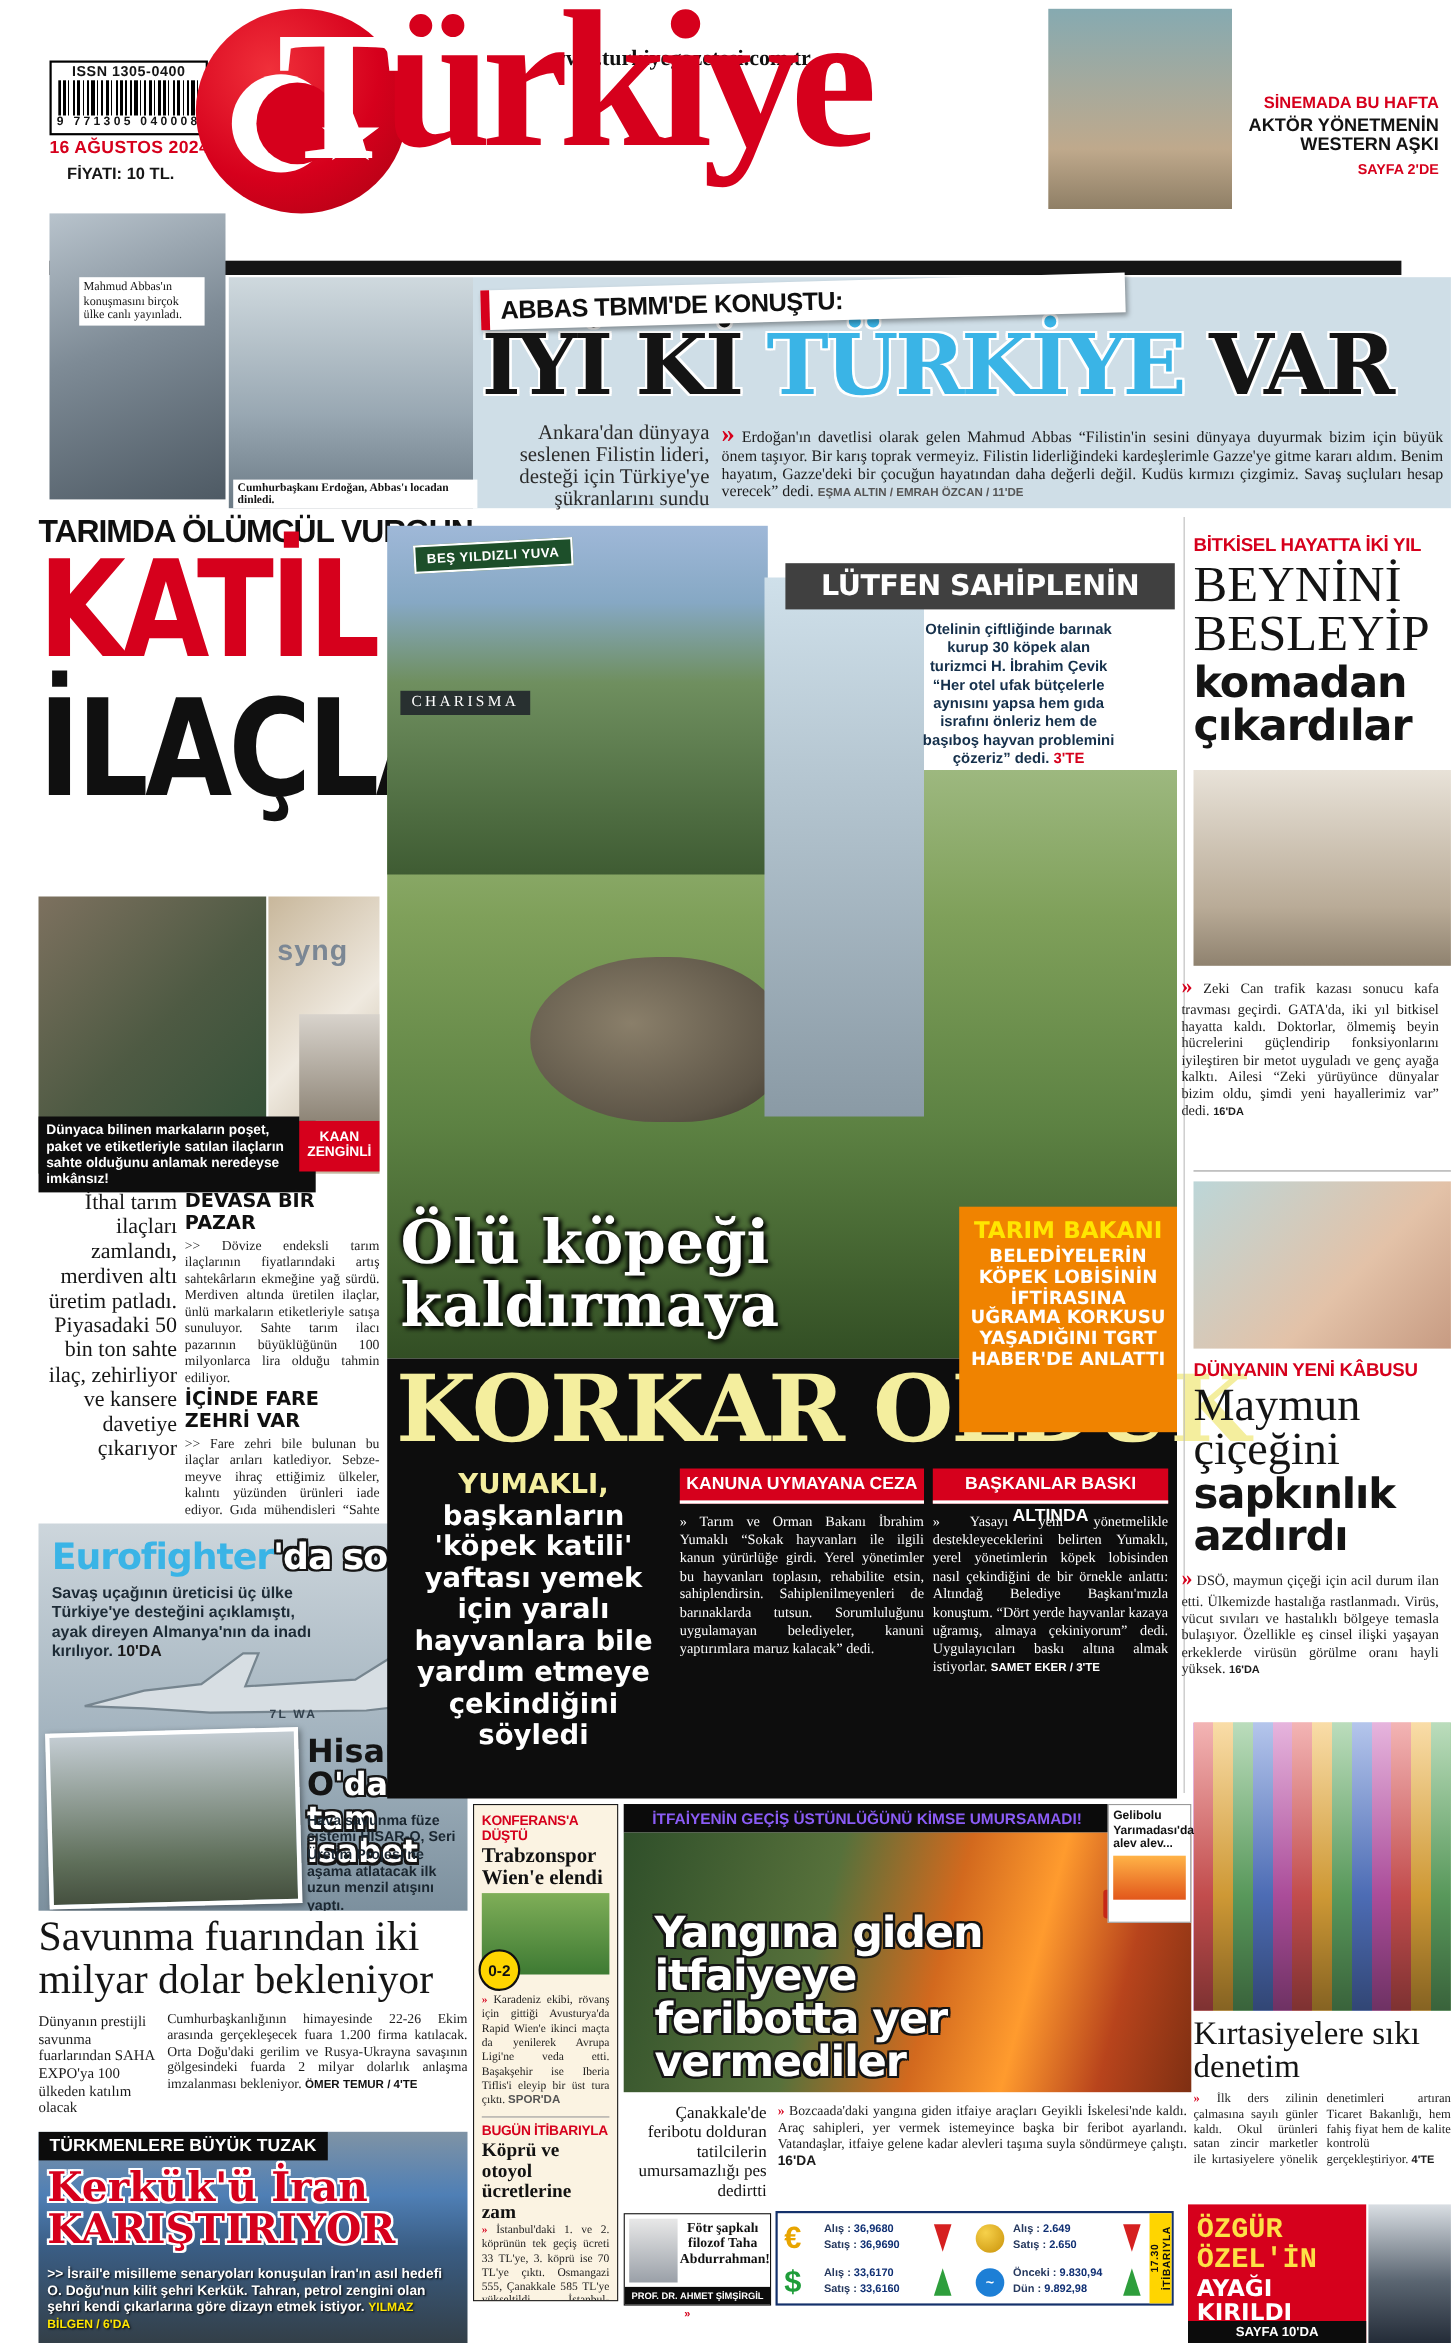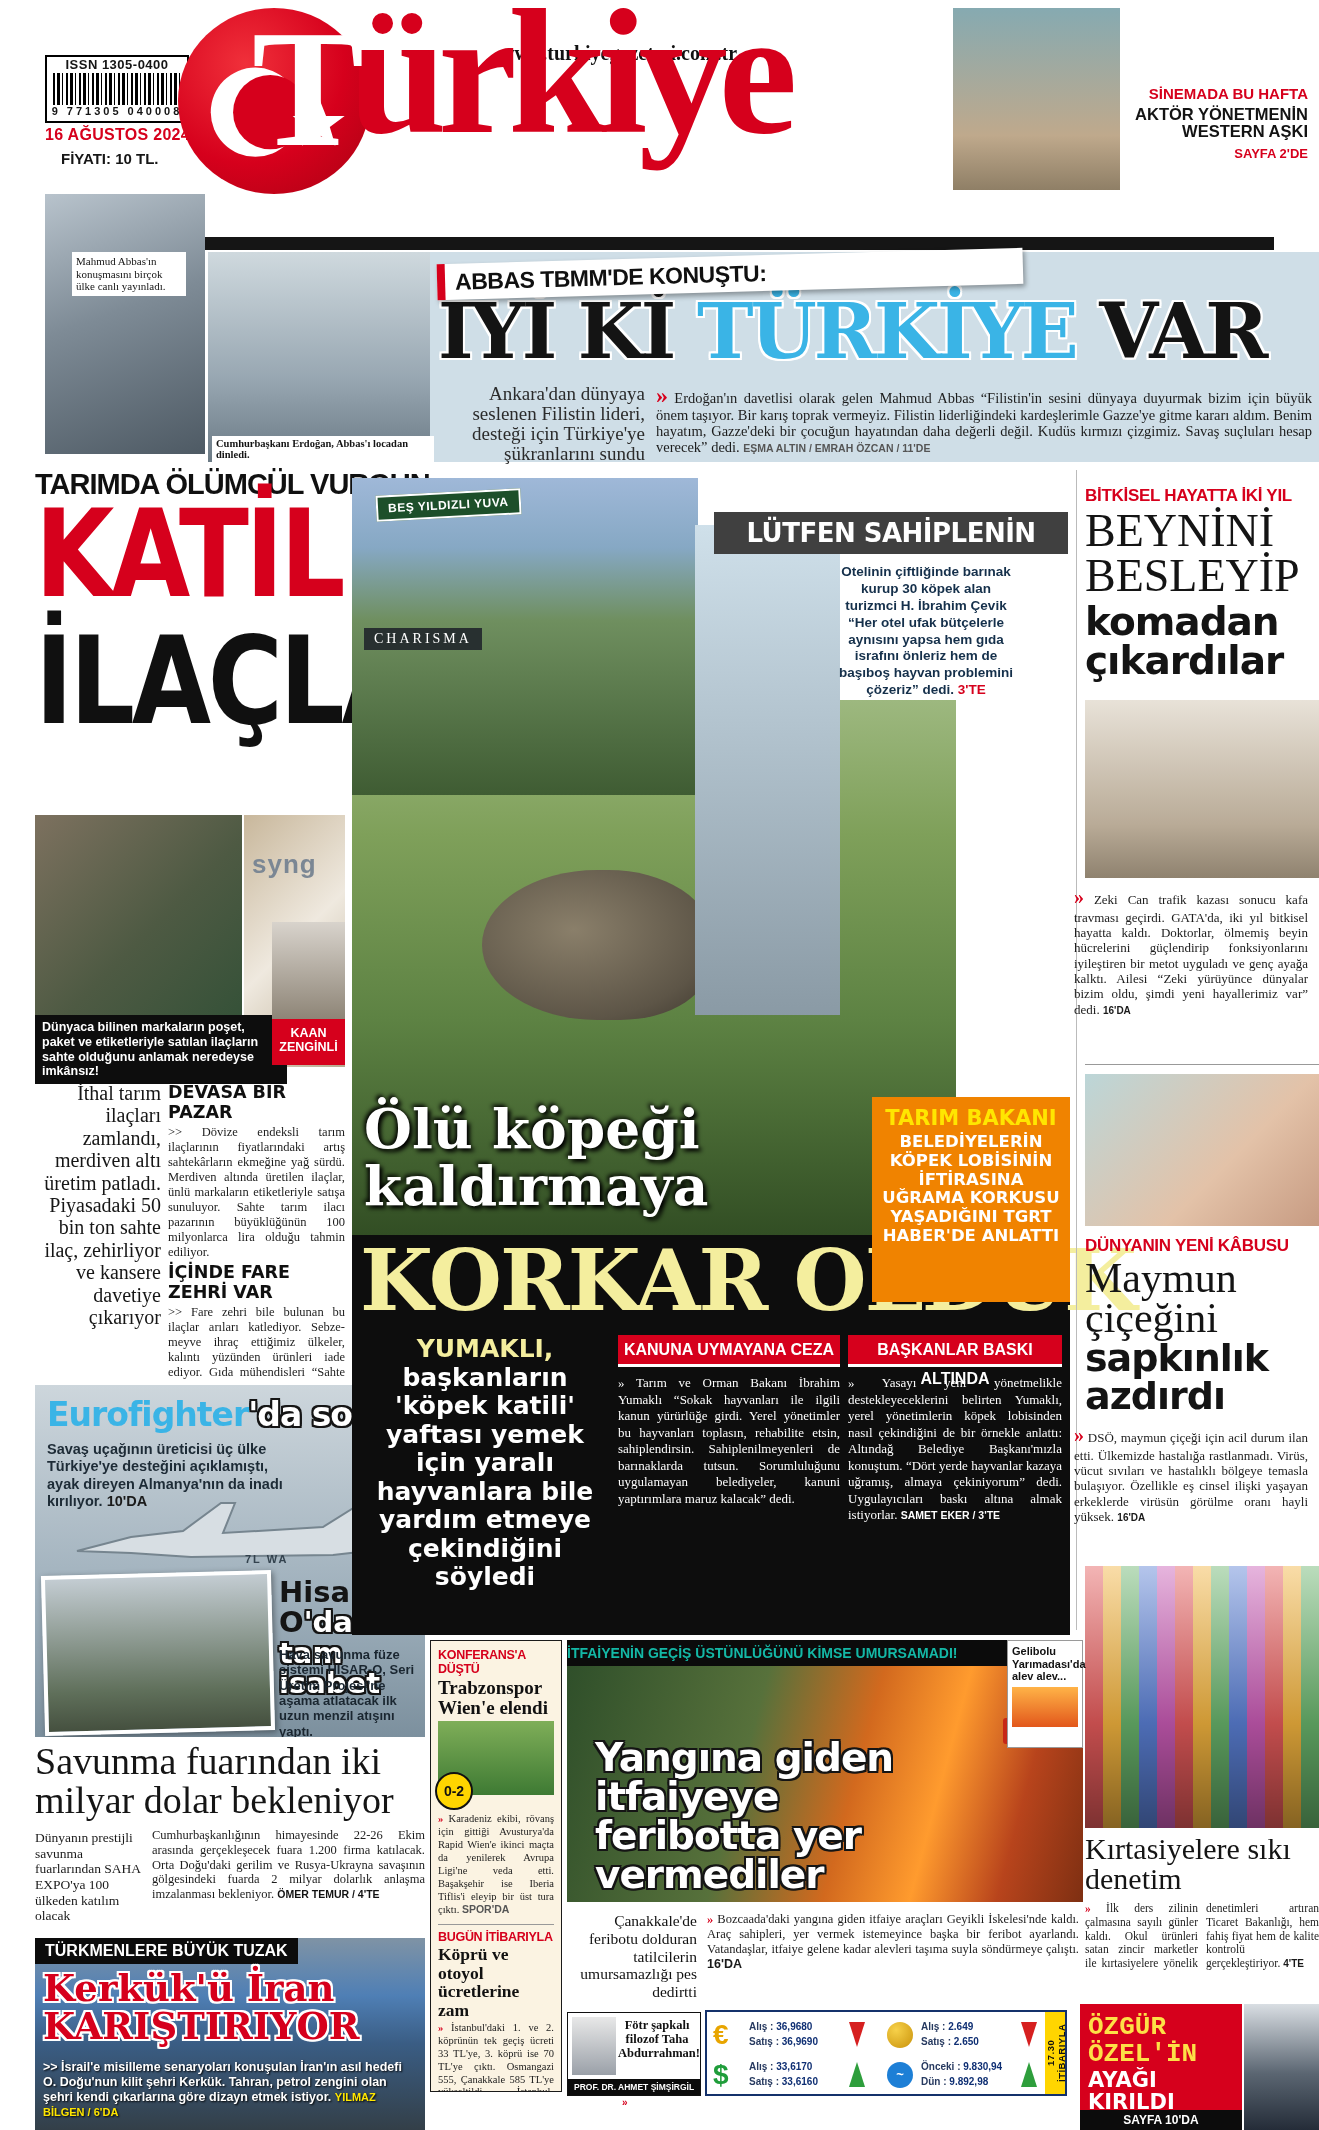--- a/index.html
+++ b/index.html
@@ -90,21 +90,21 @@
   .kick-red{color:#d6001c;font-weight:800;font-size:12.5px;letter-spacing:-.3px;}
   .trab-h{font-family:"Liberation Serif",serif;font-weight:700;font-size:19px;line-height:1.03;color:#111;margin-top:2px;}
   .trab-photo{position:relative;width:100%;height:74px;background:linear-gradient(180deg,#7fae58,#3e7a33);margin-top:4px;}
   .score{position:absolute;left:-3px;bottom:-15px;width:34px;height:34px;border-radius:50%;background:#ffd500;border:2px solid #111;color:#111;font-weight:800;font-size:14px;text-align:center;line-height:34px;}
   .small-body{font-family:"Liberation Serif",serif;font-size:10.5px;line-height:1.23;text-align:justify;color:#1c1c1c;}
   .trab-div{border-top:1px solid #999;margin:7px 0 5px 0;}
   .kopru-h{font-family:"Liberation Serif",serif;font-weight:600;font-size:17.5px;line-height:1.05;color:#111;margin:1px 0 3px 0;}
 
   
   .fire-wrap{left:567px;top:1640px;width:516px;height:370px;}
-  .fire-bar{position:absolute;left:0;top:0;width:452px;height:26px;background:#0b0b0b;color:#14b8a6;font-weight:800;font-size:14px;line-height:26px;padding-left:0;box-sizing:border-box;white-space:nowrap;overflow:hidden;}
+  .fire-bar{position:absolute;left:0;top:0;width:452px;height:26px;background:#0b0b0b;color:#8b5cf6;font-weight:800;font-size:14px;line-height:26px;padding-left:26px;box-sizing:border-box;white-space:nowrap;overflow:hidden;}
   .fire-side{position:absolute;right:0;top:0;width:76px;height:108px;background:#fff;border:1px solid #9a9a9a;box-sizing:border-box;padding:4px;z-index:3;}
   .fire-side .t{font-size:11px;font-weight:700;line-height:1.15;color:#111;}
   .fire-side .flame{height:40px;margin-top:4px;background:linear-gradient(180deg,#ffb347,#e2571b);}
   .ph-fire{left:0;top:26px;width:516px;height:236px;background:linear-gradient(105deg,#2f4f2a 0%,#57713b 35%,#d2691e 55%,#ff9b2e 70%,#b8441c 85%,#7e2f12);}
   .truck{position:absolute;right:34px;top:52px;width:46px;height:26px;background:#c62817;border-radius:3px;}
   .fire-head{position:absolute;left:28px;bottom:8px;color:#fff;font-family:"DejaVu Sans",sans-serif;font-weight:800;font-size:39px;line-height:1;letter-spacing:-1px;}
   .fire-deck{left:0;top:272px;width:130px;height:96px;overflow:hidden;text-align:right;font-family:"Liberation Serif",serif;font-size:15.5px;line-height:1.15;color:#111;}
   .fire-body{left:140px;top:272px;width:372px;height:94px;overflow:hidden;font-family:"Liberation Serif",serif;font-size:12.5px;line-height:1.2;text-align:justify;color:#1c1c1c;}
 
   
@@ -144,21 +144,21 @@
   .ph-stationery .shade{position:absolute;left:0;top:0;width:100%;height:100%;background:linear-gradient(180deg,rgba(255,255,255,.55),rgba(0,0,0,.15) 60%,rgba(0,0,0,.45));}
   .kirt-h{left:1085px;top:1834px;width:234px;font-family:"Liberation Serif",serif;font-size:30px;line-height:1.0;color:#141414;}
   .kirt-body{left:1085px;top:1902px;width:234px;height:96px;overflow:hidden;column-count:2;column-gap:8px;font-family:"Liberation Serif",serif;font-size:11.5px;line-height:1.2;text-align:justify;color:#1c1c1c;}
   .ozel-box{left:1080px;top:2004px;width:162px;height:126px;background:#d6001c;box-sizing:border-box;padding:10px 8px;}
   .ozel-box .y{color:#fde047;font-weight:800;font-size:26px;line-height:1.05;font-family:Liberation Mono, monospace;}
   .ozel-box .w{color:#fff;font-weight:800;font-size:21px;line-height:1.05;font-family:"DejaVu Sans",sans-serif;}
   .ozel-box .bar{position:absolute;left:0;bottom:0;width:100%;height:20px;background:#0c0c0c;color:#fff;font-size:12px;font-weight:800;text-align:center;line-height:20px;}
   .ph-ozel{left:1244px;top:2004px;width:75px;height:126px;background:linear-gradient(180deg,#d9dee3,#5b6672 55%,#242c38);}
 
   
-  .ph-dogmain{left:352px;top:700px;width:604px;height:535px;background:linear-gradient(180deg,#9db87f 0%,#7fa05a 25%,#5d8243 60%,#324e24);text-decoration:underline;}
+  .ph-dogmain{left:352px;top:700px;width:718px;height:535px;background:linear-gradient(180deg,#9db87f 0%,#7fa05a 25%,#5d8243 60%,#324e24);text-decoration:underline;}
   .vest{position:absolute;left:400px;top:120px;width:70px;height:110px;background:#c8202c;border-radius:12px;transform:rotate(8deg);}
   .dogshape{position:absolute;left:130px;top:170px;width:230px;height:150px;background:radial-gradient(ellipse at 40% 40%,#8a7f6a,#5d5547 70%,#3e382e);border-radius:50% 45% 40% 50%;}
   .dog-overlay{position:absolute;left:12px;top:400px;font-family:"DejaVu Serif",serif;font-weight:800;font-size:55px;line-height:1.04;color:#fff;text-shadow:3px 3px 4px #000,-2px -2px 4px #000;}
   .ph-shelter{left:352px;top:478px;width:346px;height:317px;background:linear-gradient(180deg,#9fb8d8 0%,#86a8c4 22%,#6f8f5f 45%,#3f5c33);}
   .shelter-sign{position:absolute;left:24px;top:14px;background:#1d4f2a;border:2px solid #fff;color:#fff;font-size:12px;font-weight:800;padding:4px 10px;transform:rotate(-3deg);letter-spacing:.5px;}
   .charisma{position:absolute;left:12px;top:150px;background:rgba(35,40,45,.92);color:#fff;font-size:14px;padding:3px 10px;letter-spacing:3px;font-family:"Liberation Serif",serif;}
   .ph-puppy{left:695px;top:525px;width:145px;height:490px;background:linear-gradient(180deg,#cfe0ea,#b3c4cf 40%,#8a9aa5);}
   .lutfen-bar{left:714px;top:512px;width:354px;height:42px;background:#404040;color:#fff;font-family:"DejaVu Sans",sans-serif;font-weight:800;font-size:26px;text-align:center;line-height:42px;letter-spacing:-.5px;z-index:4;}
   .lutfen-body{left:838px;top:564px;width:176px;font-size:13.5px;font-weight:600;line-height:1.25;text-align:center;color:#15304b;z-index:4;}
   .lutfen-body .pgref{color:#d6001c;}

